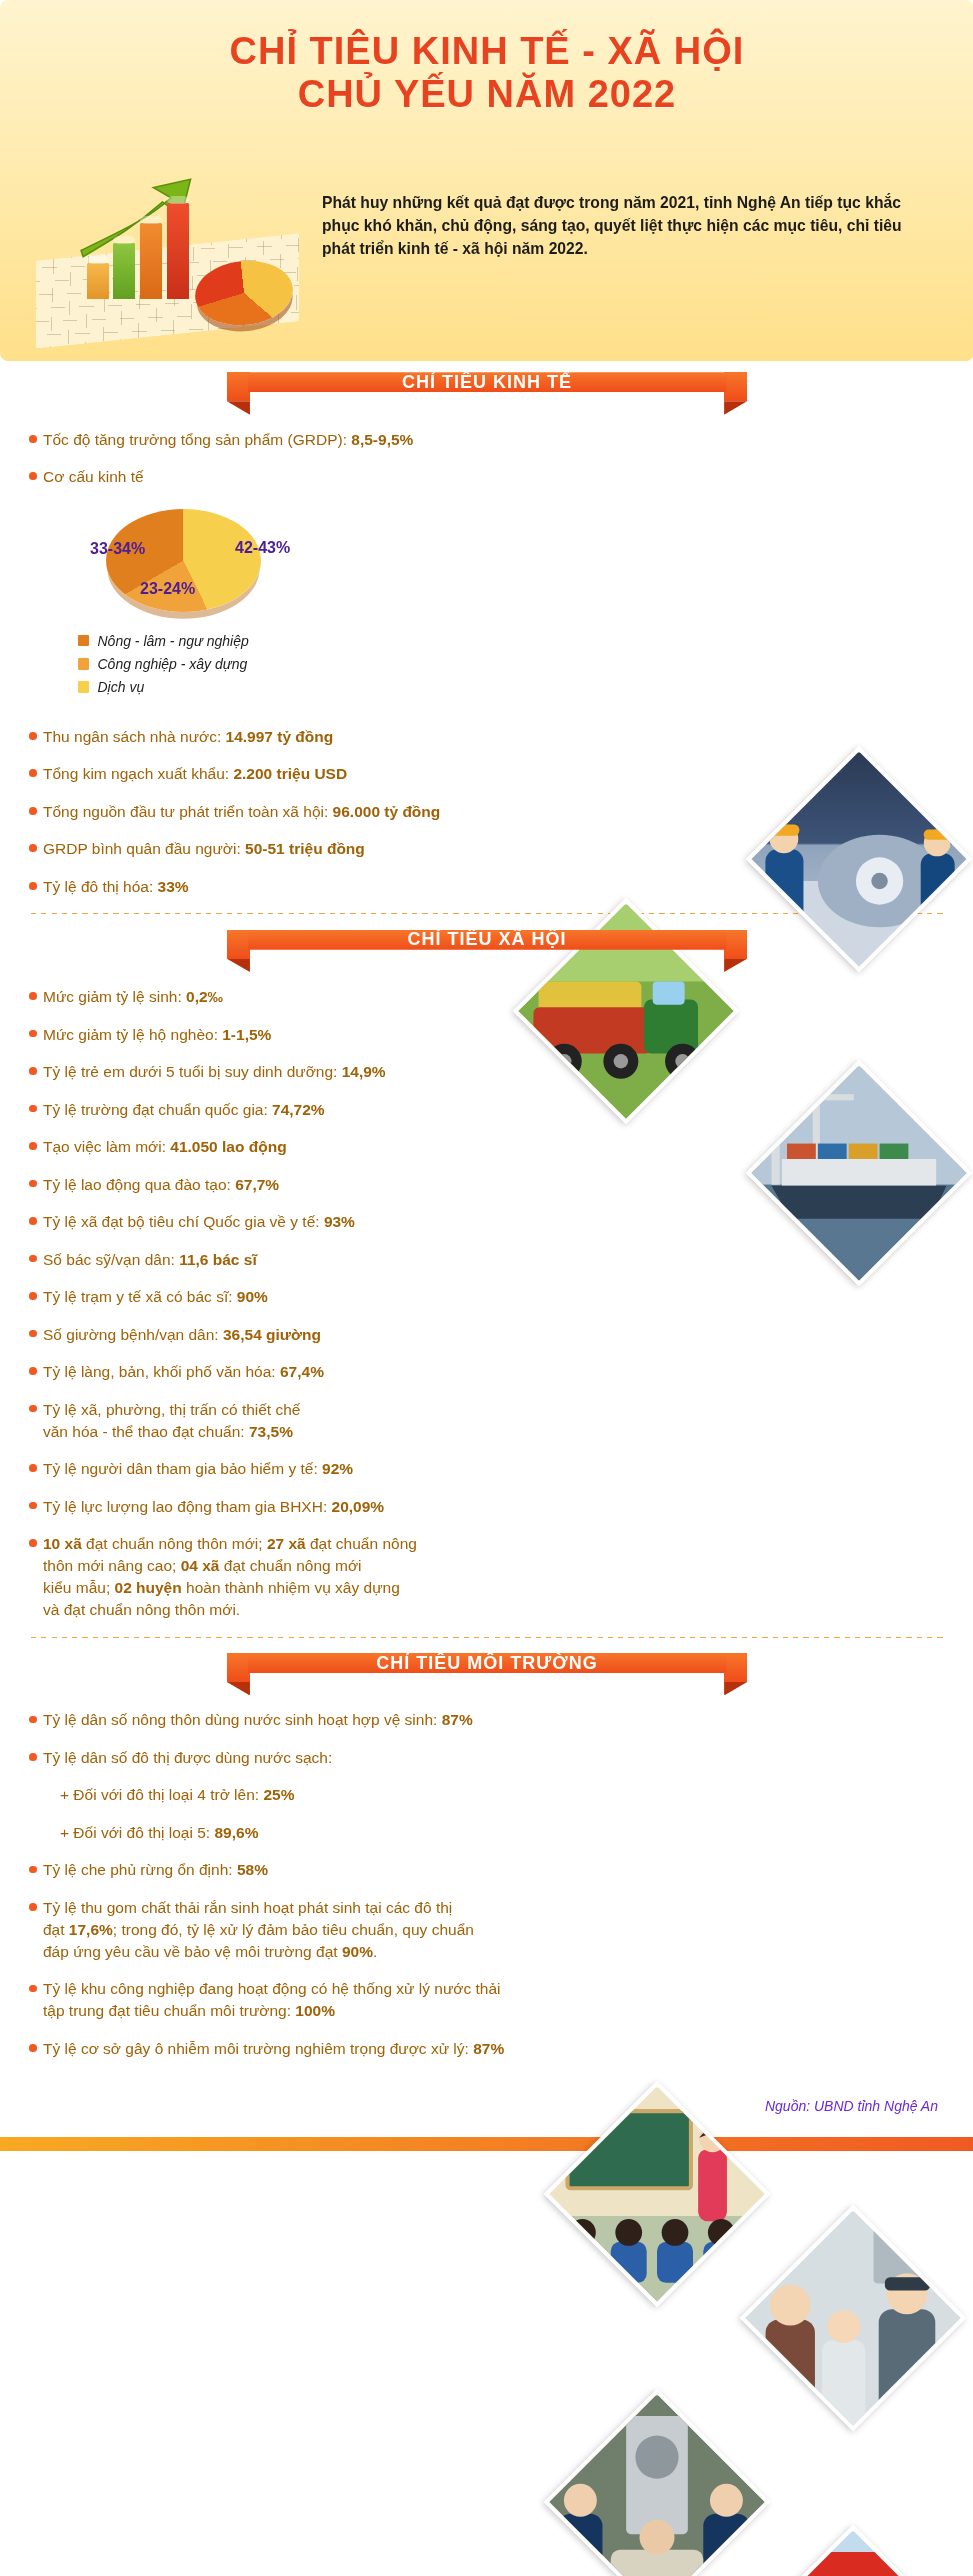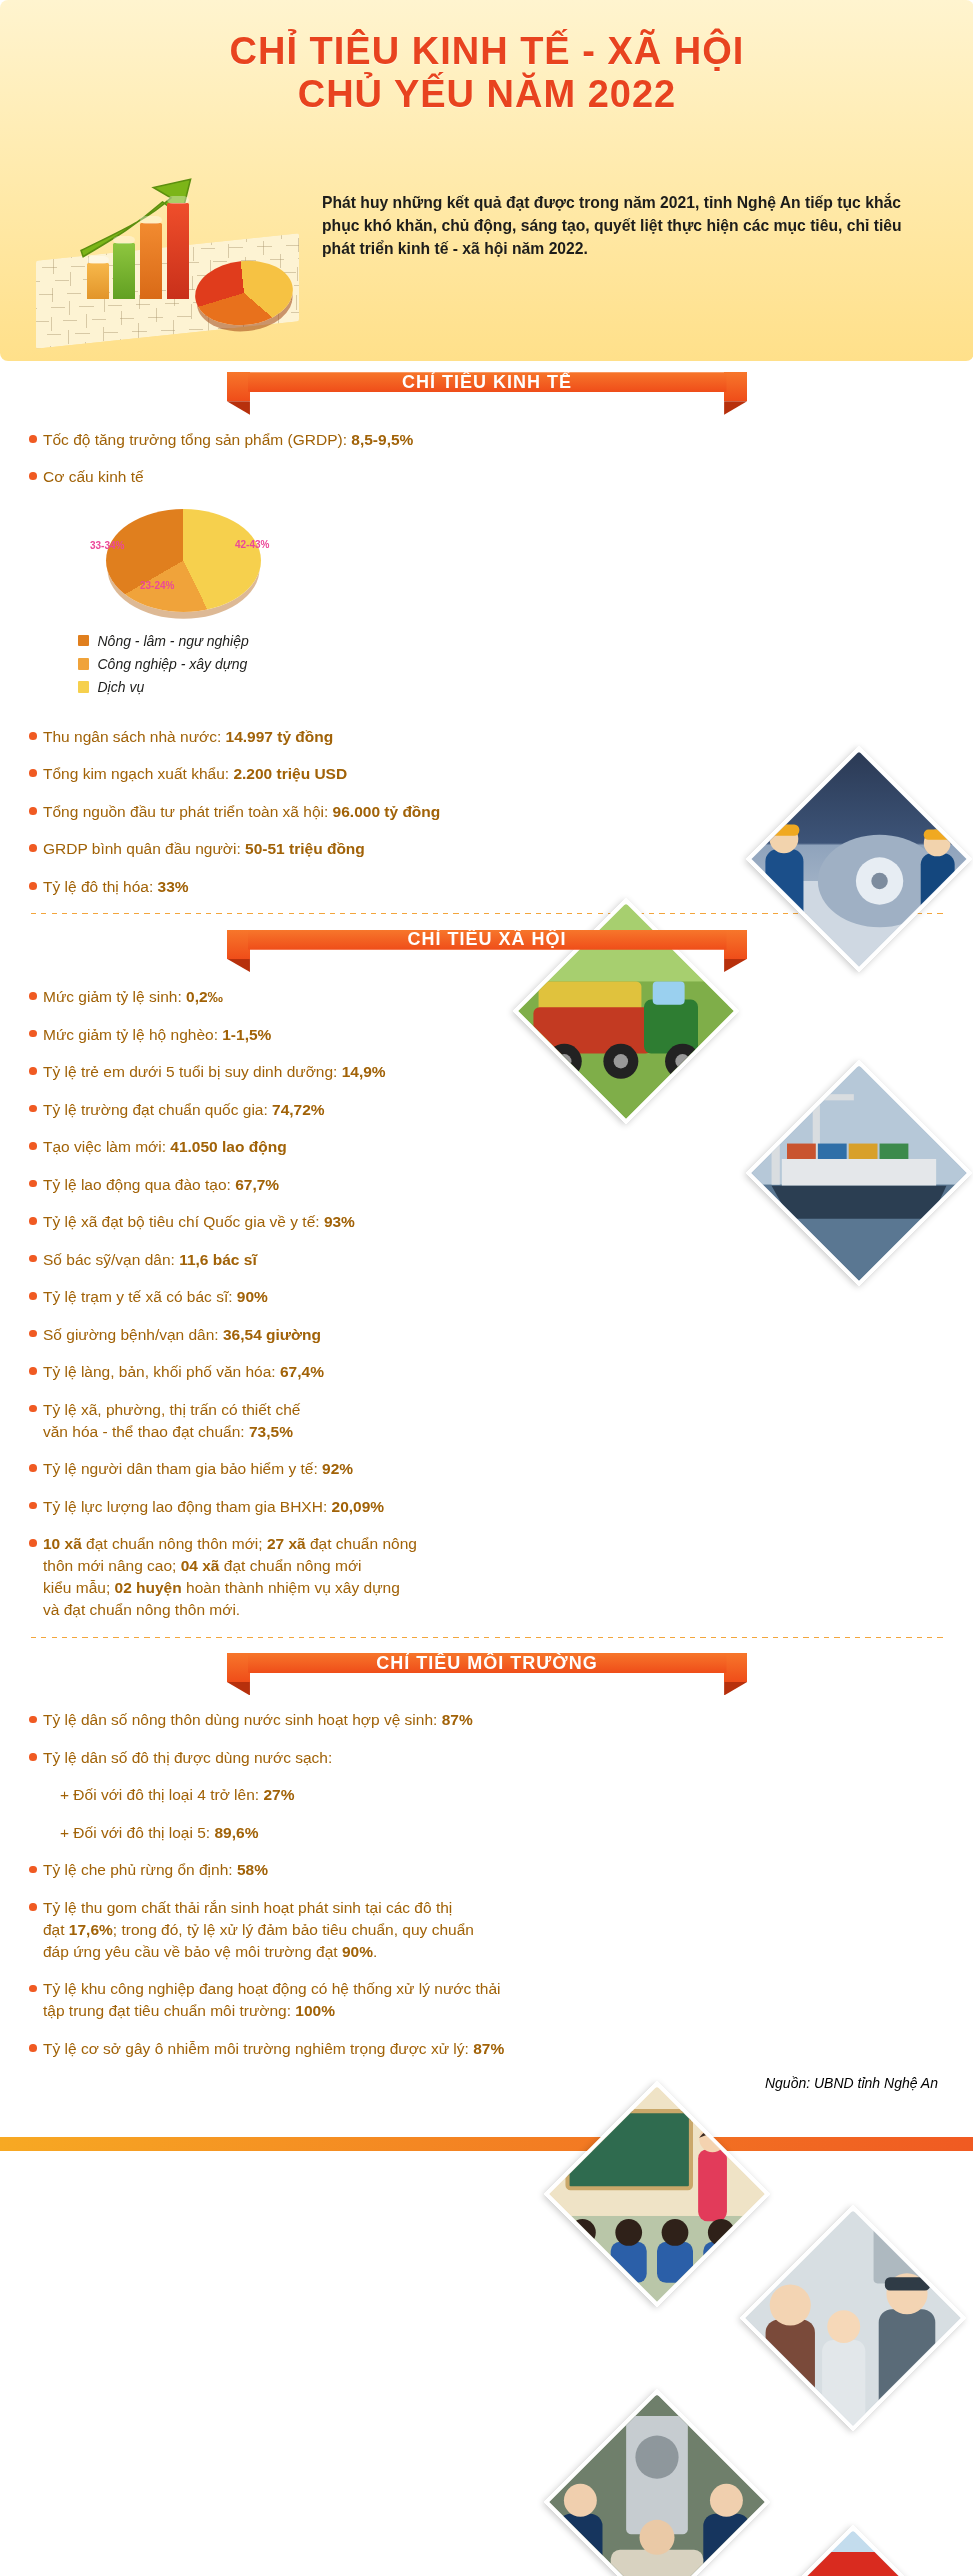--- a/index.html
+++ b/index.html
@@ -176,21 +176,21 @@
     position: absolute;
     left: 77px; top: 5.2px;
     width: 155px; height: 103px;
     border-radius: 50%;
     background: conic-gradient(from 0deg,
       #f6d04d 0deg 154deg,
       #f0a33a 154deg 240deg,
       #e07f1e 240deg 360deg);
     box-shadow: 0 8.2px 0 -1.5px rgba(180,100,20,.45);
   }
-  .pie-lbl { position: absolute; font-size: 10px; font-weight: 800; color: #ec4899; }
+  .pie-lbl { position: absolute; font-size: 16px; font-weight: 800; color: #4c1d95; }
   .l1 { left: 206px; top: 35px; }    
   .l2 { left: 111px; top: 76px; }   
   .l3 { left: 61px; top: 36px; }    
   .legend { position: absolute; left: 49px; top: 129px; }
   .legend-row {
     display: flex; align-items: center;
     margin-bottom: 7.2px;
     font-size: 14px; font-style: italic; color: #1d1d1b;
   }
   .legend-sw {
@@ -210,25 +210,26 @@
     position: absolute;
     left: -31px; top: -31px;
     width: 216px; height: 216px;
     transform: rotate(-45deg);
   }
 
   
   .footer {
     height: 62px;
     display: flex;
+    align-items: center;
     justify-content: flex-end;
     padding-right: 36px;
     font-size: 14px;
     font-style: italic;
-    color: #000000;
+    color: #6d28d9;
   }
   .footer-strip {
     height: 13.4px;
     background: linear-gradient(90deg,#f7a923,#f05a22);
   }
 
   .divider-dots {
     height: 1px;
     margin: 9.3px 31px 5.2px 31px;
     background: repeating-linear-gradient(90deg,#f3a53c 0 5.2px, transparent 5.2px 10.3px);
@@ -557,21 +558,21 @@
     </div>
 
     <div class="bullets">
       <div class="bullet" style="max-width:587px;">
         <span>Tỷ lệ dân số nông thôn dùng nước sinh hoạt hợp vệ sinh: <b>87%</b></span>
       </div>
       <div class="bullet" style="max-width:567px;">
         <span>Tỷ lệ dân số đô thị được dùng nước sạch:</span>
       </div>
       <div class="bullet sub" style="max-width:567px;">
-        <span>+ Đối với đô thị loại 4 trở lên: <b>27%</b></span>
+        <span>+ Đối với đô thị loại 4 trở lên: <b>25%</b></span>
       </div>
       <div class="bullet sub" style="max-width:567px;">
         <span>+ Đối với đô thị loại 5: <b>89,6%</b></span>
       </div>
       <div class="bullet" style="max-width:567px;">
         <span>Tỷ lệ che phủ rừng ổn định: <b>58%</b></span>
       </div>
       <div class="bullet" style="max-width:639px;">
         <span>Tỷ lệ thu gom chất thải rắn sinh hoạt phát sinh tại các đô thị<br>đạt <b>17,6%</b>; trong đó, tỷ lệ xử lý đảm bảo tiêu chuẩn, quy chuẩn<br>đáp ứng yêu cầu về bảo vệ môi trường đạt <b>90%</b>.</span>
       </div>

